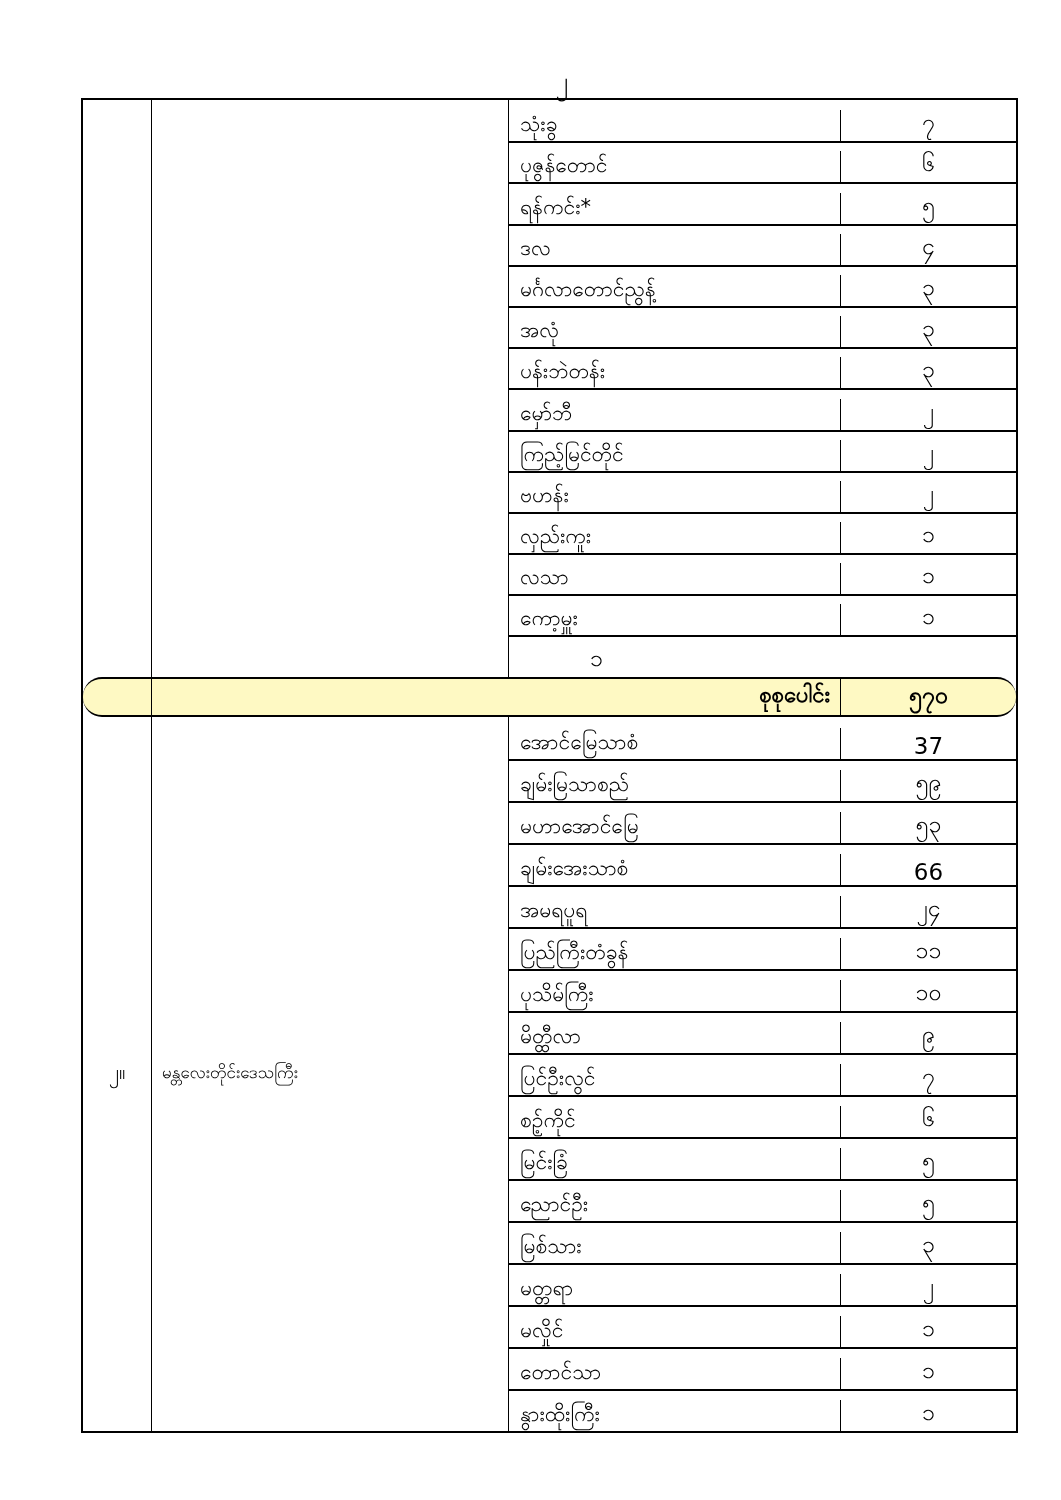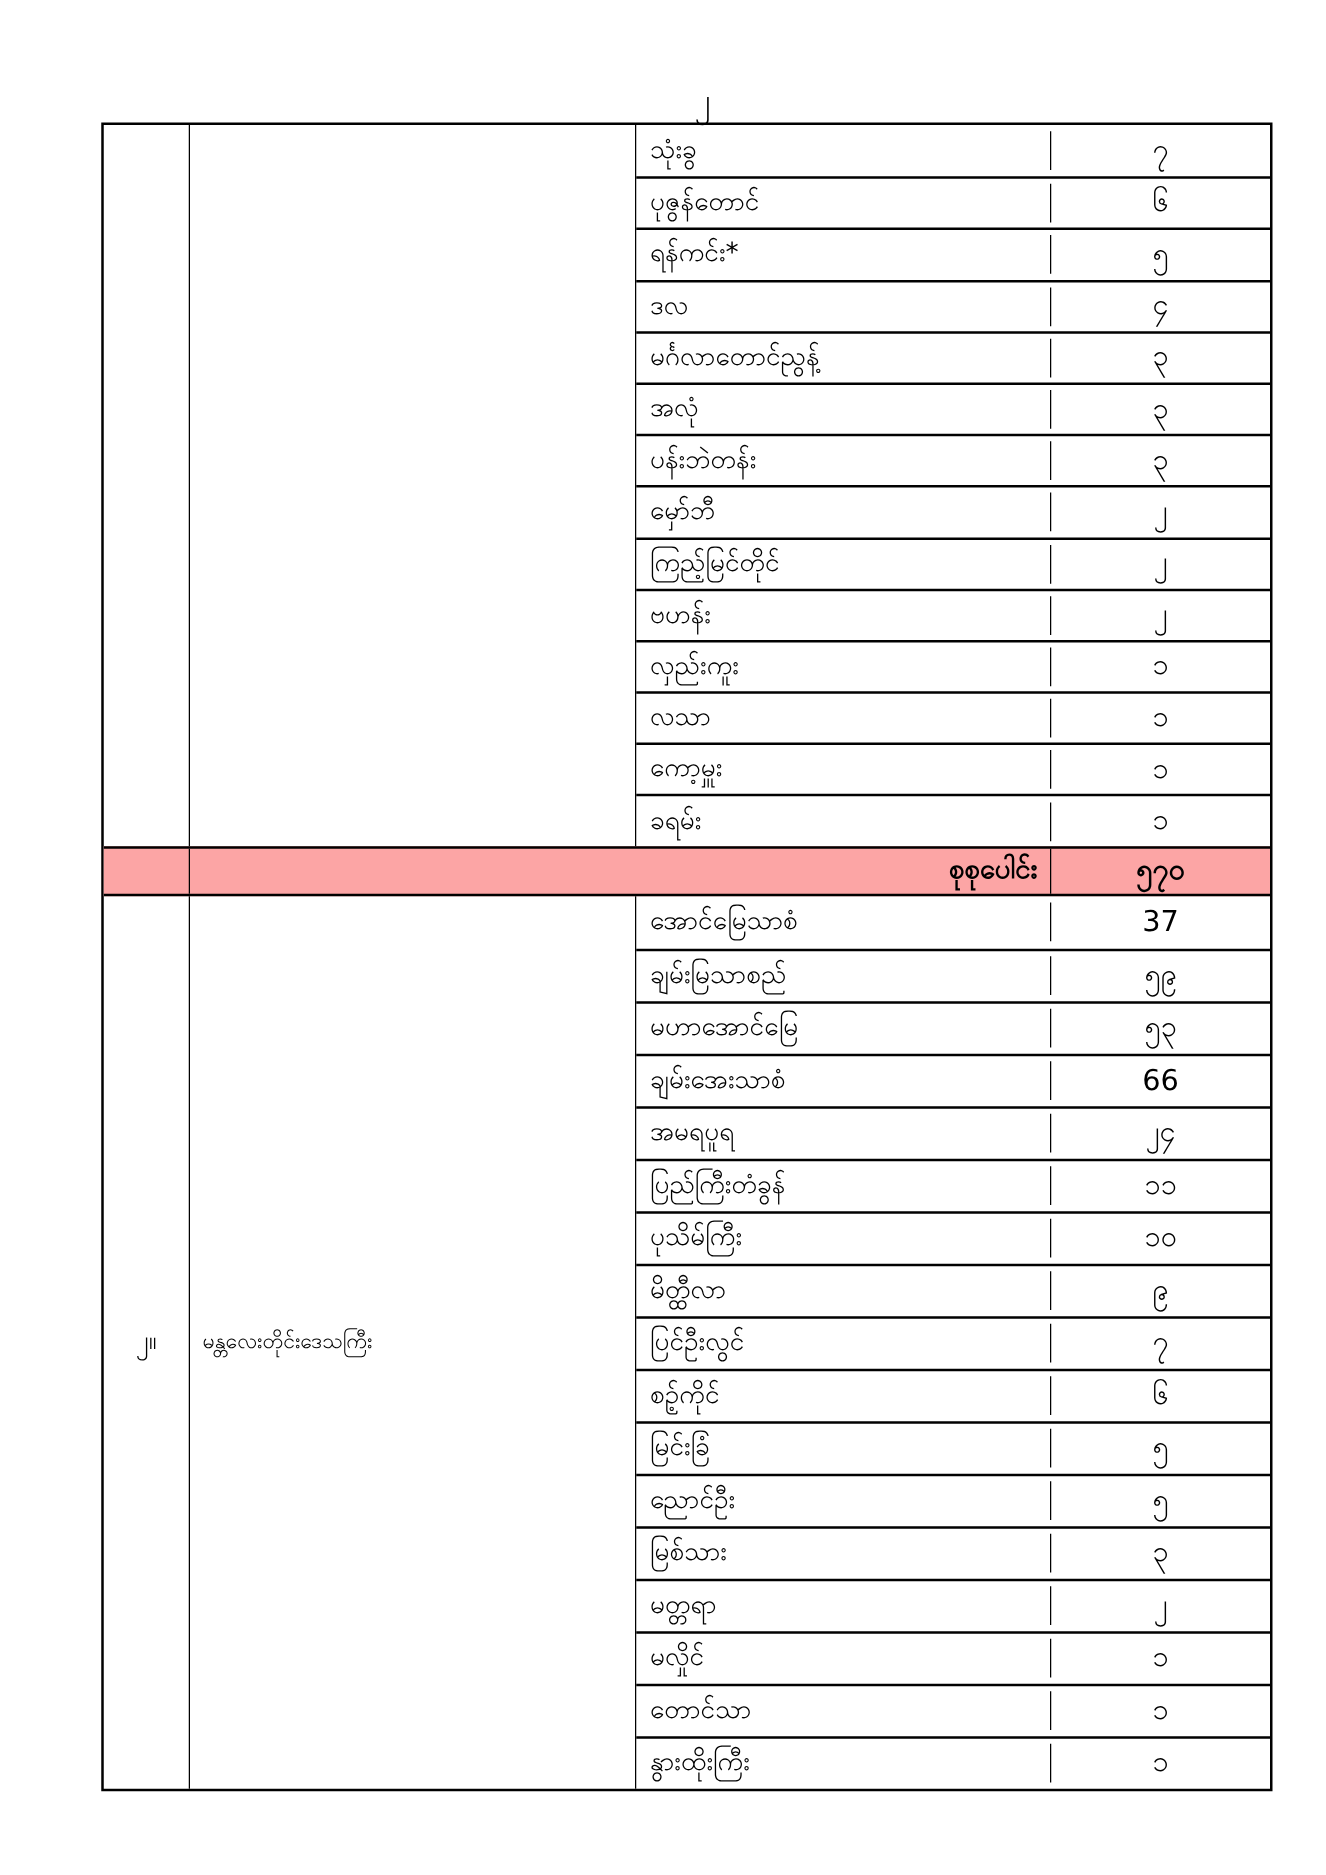--- a/index.html
+++ b/index.html
@@ -56,21 +56,21 @@
     padding-left: 10px;
     font-size: 17px;
   }
   .rows {
     flex: 1 1 auto;
     display: flex;
     flex-direction: column;
   }
   .trow {
     display: flex;
-    align-items: center;
+    align-items: flex-end;
     border-top: 2px solid #000;
     box-sizing: border-box;
   }
   .rows .trow:first-child { border-top: none; }
   .sec1 .trow { height: 41.2px; }
   .sec2 .trow { height: 42px; }
   .tname {
     flex: 1 1 auto;
     border-right: 1.5px solid #000;
     box-sizing: border-box;
@@ -183,27 +183,26 @@
           </div>
           <div class="trow">
             <div class="tname">လသာ</div>
             <div class="tval">၁</div>
           </div>
           <div class="trow">
             <div class="tname">ကော့မှူး</div>
             <div class="tval">၁</div>
           </div>
           <div class="trow">
-            <div class="tname">ခရမ်း</div>
             <div class="tval">၁</div>
           </div>
         </div>
     </div>
 
-    <div class="total-row" style="background: #fca5a5;">
+    <div class="total-row" style="background: #fef9c3; border-radius: 19px;">
       <div class="total-a"></div>
       <div class="total-label">စုစုပေါင်း</div>
       <div class="total-value">၅၇၀</div>
     </div>
 
     <div class="section sec2">
       <div class="colA">၂။</div>
       <div class="colB">မန္တလေးတိုင်းဒေသကြီး</div>
       <div class="rows">
           <div class="trow">

